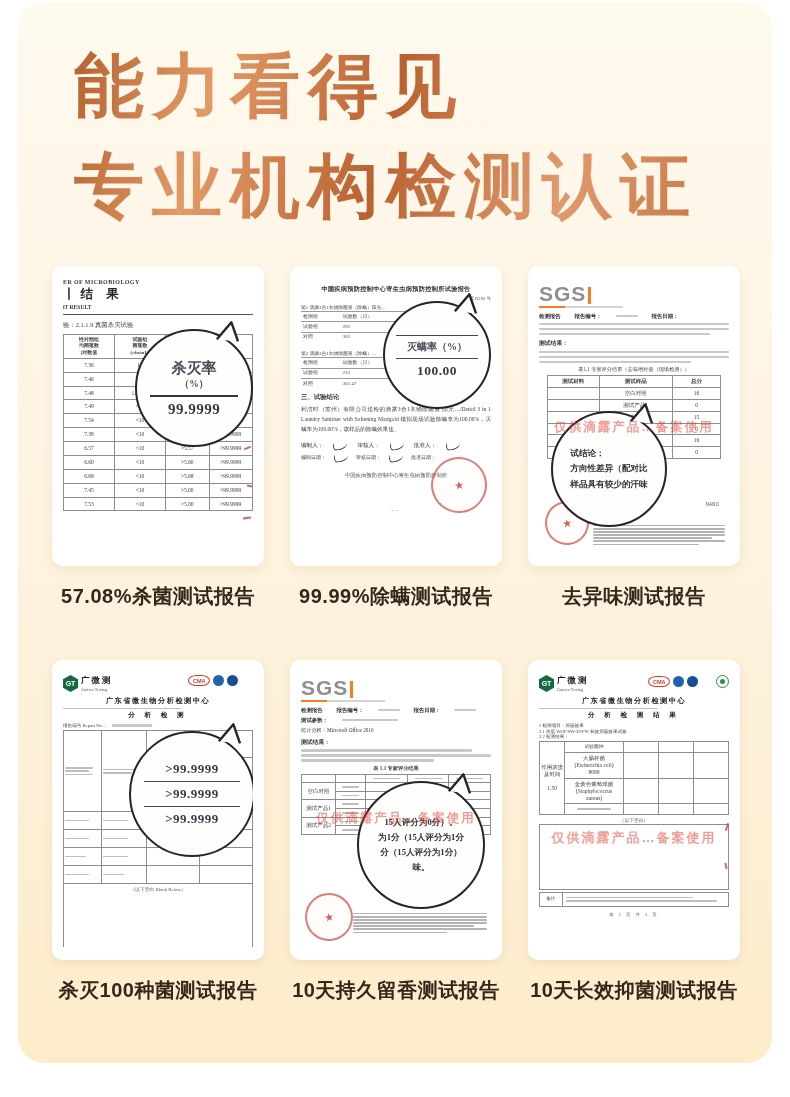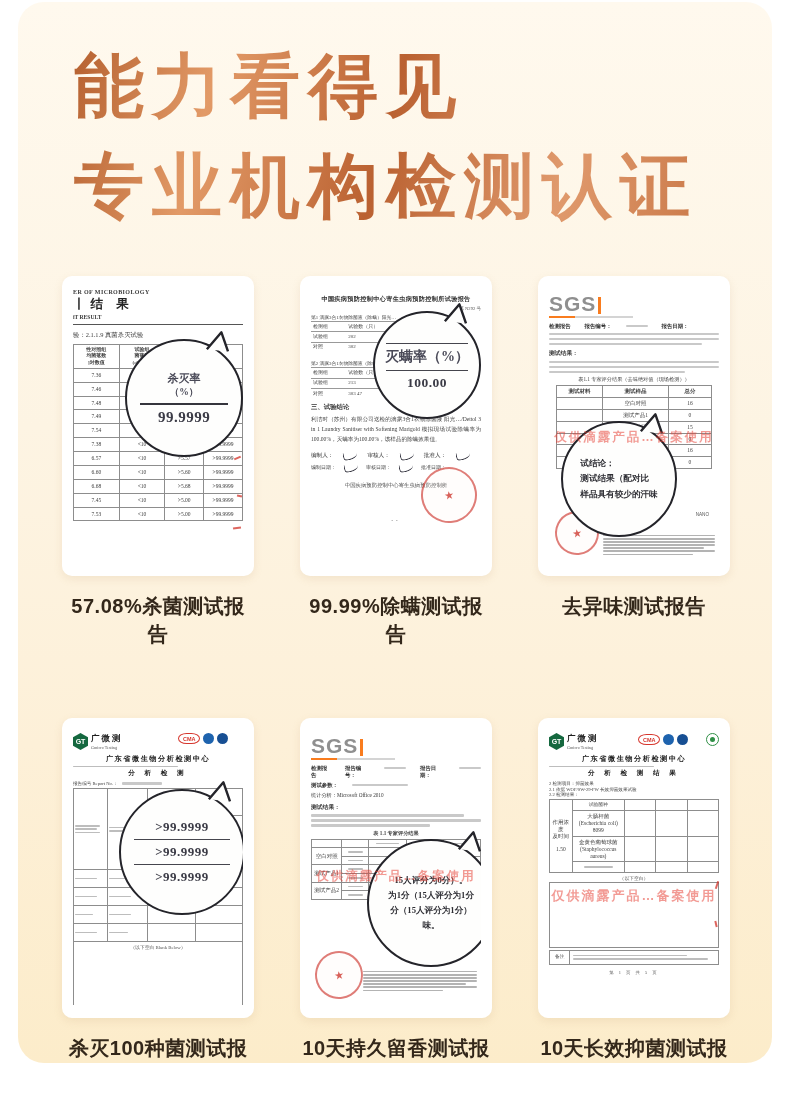--- a/index.html
+++ b/index.html
@@ -8,21 +8,21 @@
   .panel{position:absolute;left:18px;top:2px;width:754px;height:1061px;border-radius:26px;overflow:hidden;
     background:linear-gradient(180deg,#fff9ee 0%,#fdf4e3 40%,#fdf0d8 70%,#fcecca 100%);}
 
   
   .title{margin:34px 0 0 56px;font-weight:900;font-size:70px;line-height:100px;letter-spacing:8px;
     background:linear-gradient(104deg,#b5602f 0%,#e29a67 20%,#ba6131 45%,#e09a6d 70%,#c06a38 100%);
     -webkit-background-clip:text;background-clip:text;color:transparent;}
 
   
   .grid{display:grid;grid-template-columns:repeat(3,1fr);column-gap:26px;row-gap:50px;padding:30px 32px 0 34px;}
-  .cert{margin:10px;}
+  .cert{margin:0;}
   .card{background:#ffffff;border-radius:10px;height:300px;box-sizing:border-box;padding:13px 11px;
     box-shadow:0 3px 8px rgba(184,150,104,.16);}
   figcaption{text-align:center;font-size:20px;font-weight:700;color:#33271a;margin-top:16px;line-height:28px;letter-spacing:.5px;}
 
   .doc{position:relative;width:100%;height:100%;background:#fff;color:#4a4a4a;font-family:"Liberation Serif",serif;overflow:hidden;}
 
   
   .rule{height:1px;background:#555;margin:4px 0;}
   .bar{height:2.6px;background:#c9c9c9;margin:2.4px 0;border-radius:1px;}
   .bar.thin{height:1.6px;background:#bdbdbd;margin:1.8px 0;}.w50{width:50%}.w60{width:60%}.w70{width:70%}.w80{width:80%}.w90{width:90%}.w100{width:100%}
@@ -31,21 +31,21 @@
   .t th{font-weight:700;white-space:pre-line;}
   .sec{font-size:6.4px;font-weight:700;color:#333;margin:4px 0 2px;}
   .tcap{font-size:5.2px;text-align:center;color:#444;margin:3px 0 2px;}
 
   
   .bubble{position:absolute;background:#fefefd;border:2.6px solid #24242a;border-radius:50%;z-index:6;
     display:flex;flex-direction:column;align-items:center;justify-content:center;text-align:center;}
   .bubble .tail{position:absolute;top:-11px;right:9px;transform:rotate(14deg);}
   .bdiv{width:78%;border-top:2.2px solid #35353d;margin:4px 0;}
   .bdiv.thinl{border-top:1.4px solid #45454d;}
-  .bt{font-size:11px;font-weight:700;color:#4a4a58;}
+  .bt{font-size:15px;font-weight:700;color:#4a4a58;}
   .bu{font-size:9.5px;font-weight:700;color:#4a4a58;}
   .bv{font-size:15px;font-weight:700;color:#3b3b46;letter-spacing:.5px;}
   .blines div{font-size:8.6px;font-weight:700;color:#2e2e34;line-height:1.75;white-space:nowrap;}
 
   
   .stamp{position:absolute;border:2px solid rgba(206,57,49,.65);border-radius:50%;color:rgba(206,57,49,.8);
     display:flex;align-items:center;justify-content:center;z-index:5;background:rgba(255,240,238,.15);transform:rotate(-8deg);}
   .stamp::before{content:"★";font-size:11px;}
   .wm{position:absolute;left:-4px;right:-4px;text-align:center;color:rgba(230,62,50,.52);font-weight:700;
     font-size:12.5px;letter-spacing:2px;z-index:7;white-space:nowrap;font-family:"Liberation Sans",sans-serif;}
@@ -274,21 +274,21 @@
                   <td>对照</td>
                   <td>303  47</td>
                 </tr>
               </tbody>
             </table>
           <div class="bubble" style="width:104px;height:104px;top:22px;right:0;">
             <svg class="tail" width="26" height="24" viewBox="0 0 26 24">
               <path d="M3 22 L13 2 L24 19" fill="#fefefd" stroke="#24242a" stroke-width="2.4" stroke-linejoin="round"></path>
             </svg>
             <div class="bdiv thinl"></div>
-            <div class="bu" style="font-size:14px">灭螨率（%）</div>
+            <div class="bu" style="font-size:10px">灭螨率（%）</div>
             <div class="bdiv thinl"></div>
             <div class="bv" style="font-size:13.5px">100.00</div>
           </div>
           <div class="sec">三、试验结论</div>
           <div class="d2-conc">利洁时（苏州）有限公司送检的滴露3合1衣物除菌液 阳光…/Dettol 3 in 1 Laundry Sanitiser with Softening Marigold 模拟现场试验除螨率为100.00%，灭螨率为100.00%，该样品的除螨效果佳。</div>
           <div class="sigrow">
             <span>编制人：</span>
               <span class="scr"></span>
             <span>审核人：</span>
               <span class="scr"></span>
@@ -377,21 +377,21 @@
                 </tr>
               </tbody>
           </table>
           <div class="wm" style="top:51%">仅供滴露产品…备案使用</div>
           <div class="bubble" style="width:112px;height:112px;top:132px;left:12px;">
             <svg class="tail" width="26" height="24" viewBox="0 0 26 24">
               <path d="M3 22 L13 2 L24 19" fill="#fefefd" stroke="#24242a" stroke-width="2.4" stroke-linejoin="round"></path>
             </svg>
             <div class="blines" style="text-align:left">
                 <div>试结论：</div>
-                <div>测试结果（配对比</div>
+                <div>方向性差异（配对比</div>
                 <div>样品具有较少的汗味</div>
               </div>
           </div>
           <div class="nano" style="bottom:46px">NANO</div>
           <div class="stamp" style="width:40px;height:40px;left:6px;bottom:8px;"></div>
           <div class="fine" style="left:54px;right:4px;">
             <div class="bar thin w100"></div>
               <div class="bar thin w100"></div>
               <div class="bar thin w100"></div>
             <div class="bar thin w100"></div>

